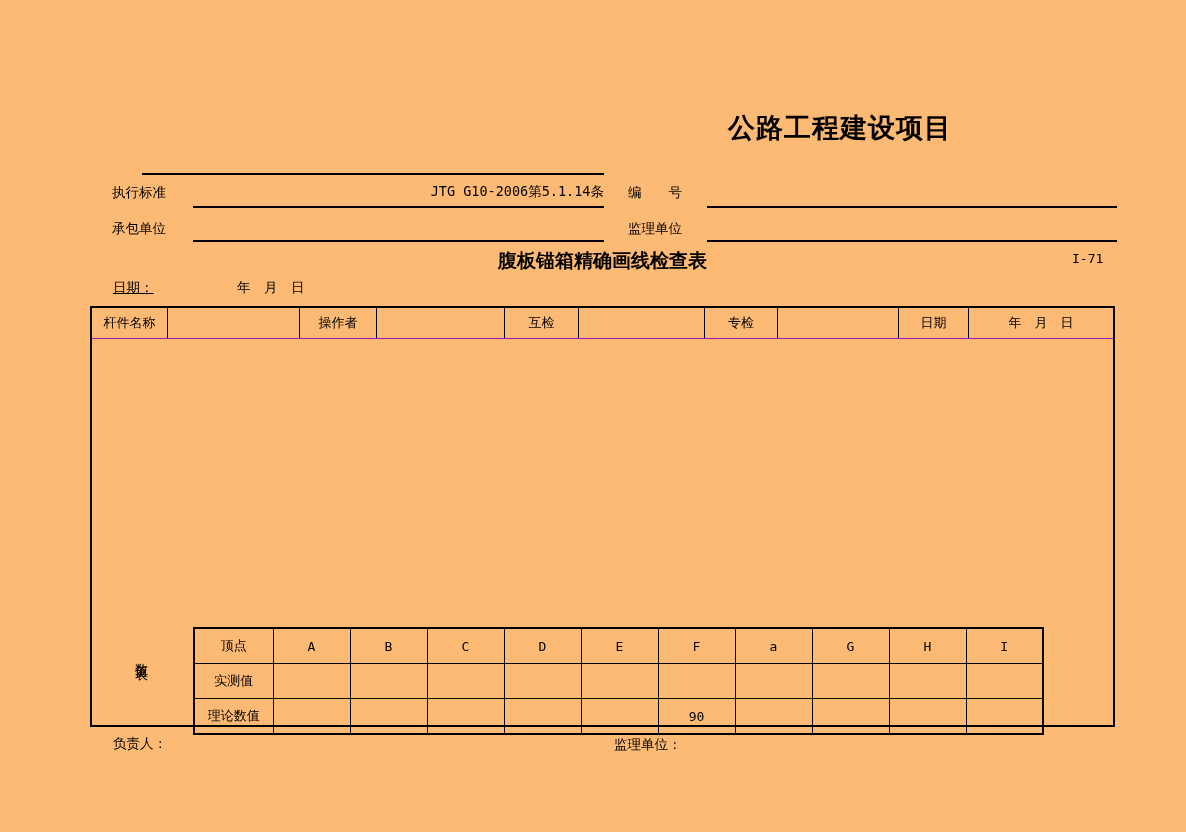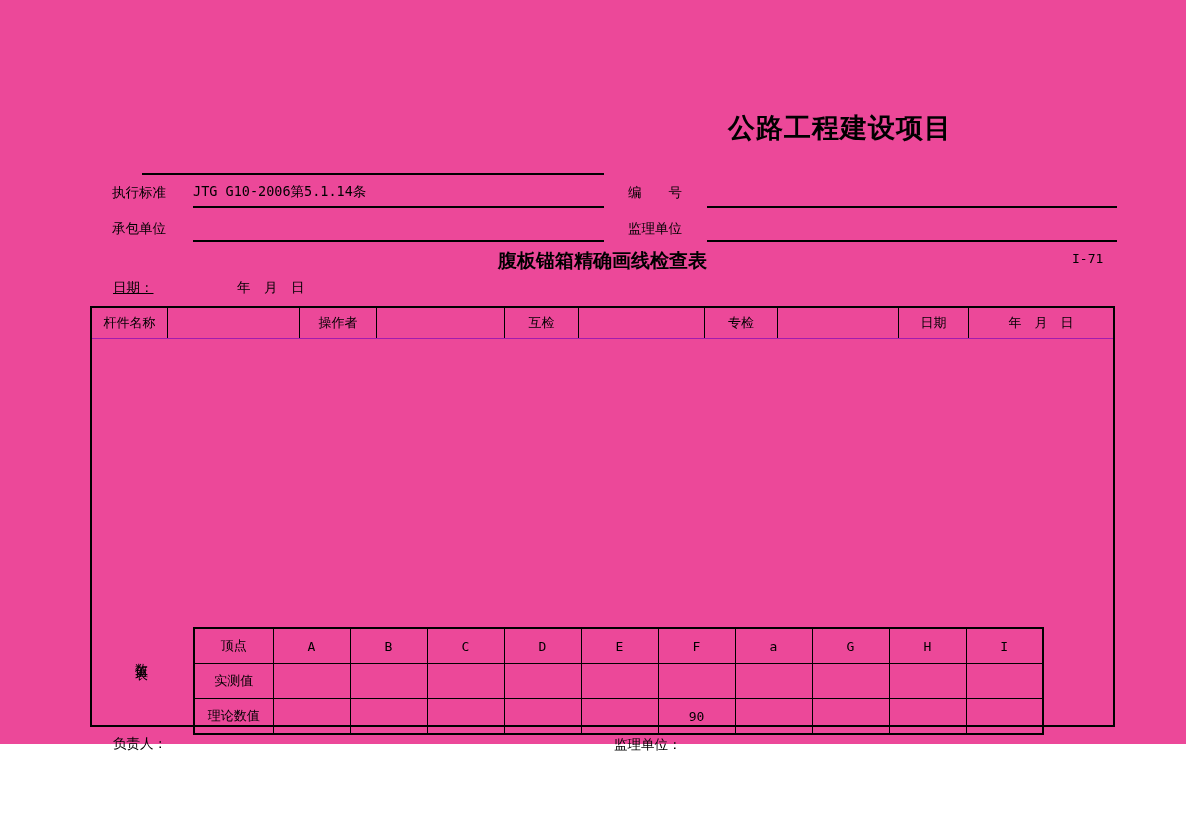--- a/index.html
+++ b/index.html
@@ -4,40 +4,40 @@
 <style>
   * { margin: 0; padding: 0; box-sizing: border-box; }
   html, body { background: #ffffff; }
   body {
     width: 1186px; height: 840px;
     font-family: "DejaVu Sans Mono", "Liberation Mono", monospace;
     color: #000000;
     position: relative;
     overflow: hidden;
   }
-  .page { position: absolute; left: 0; top: 0; width: 1186px; height: 744px; background: #ec4899; }
+  .page { position: absolute; left: 0; top: 0; width: 1186px; height: 832px; background: #fdba74; }
 
   .doc-title {
     position: absolute; left: 728px; top: 110px;
     font-size: 27px; font-weight: bold; letter-spacing: 1px;
     white-space: pre;
   }
 
   .hline { position: absolute; border-top: 2px solid #000; height: 0; }
   .line-above-standard { left: 142px; top: 173px; width: 462px; }
 
   .field-label { position: absolute; font-size: 13.5px; white-space: pre; }
   .lbl-exec { left: 112px; top: 184px; }
   .lbl-number { left: 628px; top: 184px; }
   .lbl-contractor { left: 112px; top: 220px; }
   .lbl-supervisor { left: 628px; top: 220px; }
 
   .field-line {
     position: absolute; border-bottom: 2px solid #000;
-    font-size: 13.5px; text-align: left; white-space: pre;
+    font-size: 13.5px; text-align: right; white-space: pre;
   }
   .val-exec      { left: 193px; top: 183px; width: 411px; height: 25px; }
   .val-number    { left: 707px; top: 183px; width: 410px; height: 25px; }
   .val-contractor{ left: 193px; top: 219px; width: 411px; height: 23px; }
   .val-supervisor{ left: 707px; top: 219px; width: 410px; height: 23px; }
 
   .form-subtitle {
     position: absolute; left: 90px; top: 248px; width: 1025px;
     text-align: center; font-size: 19px; font-weight: bold;
   }

